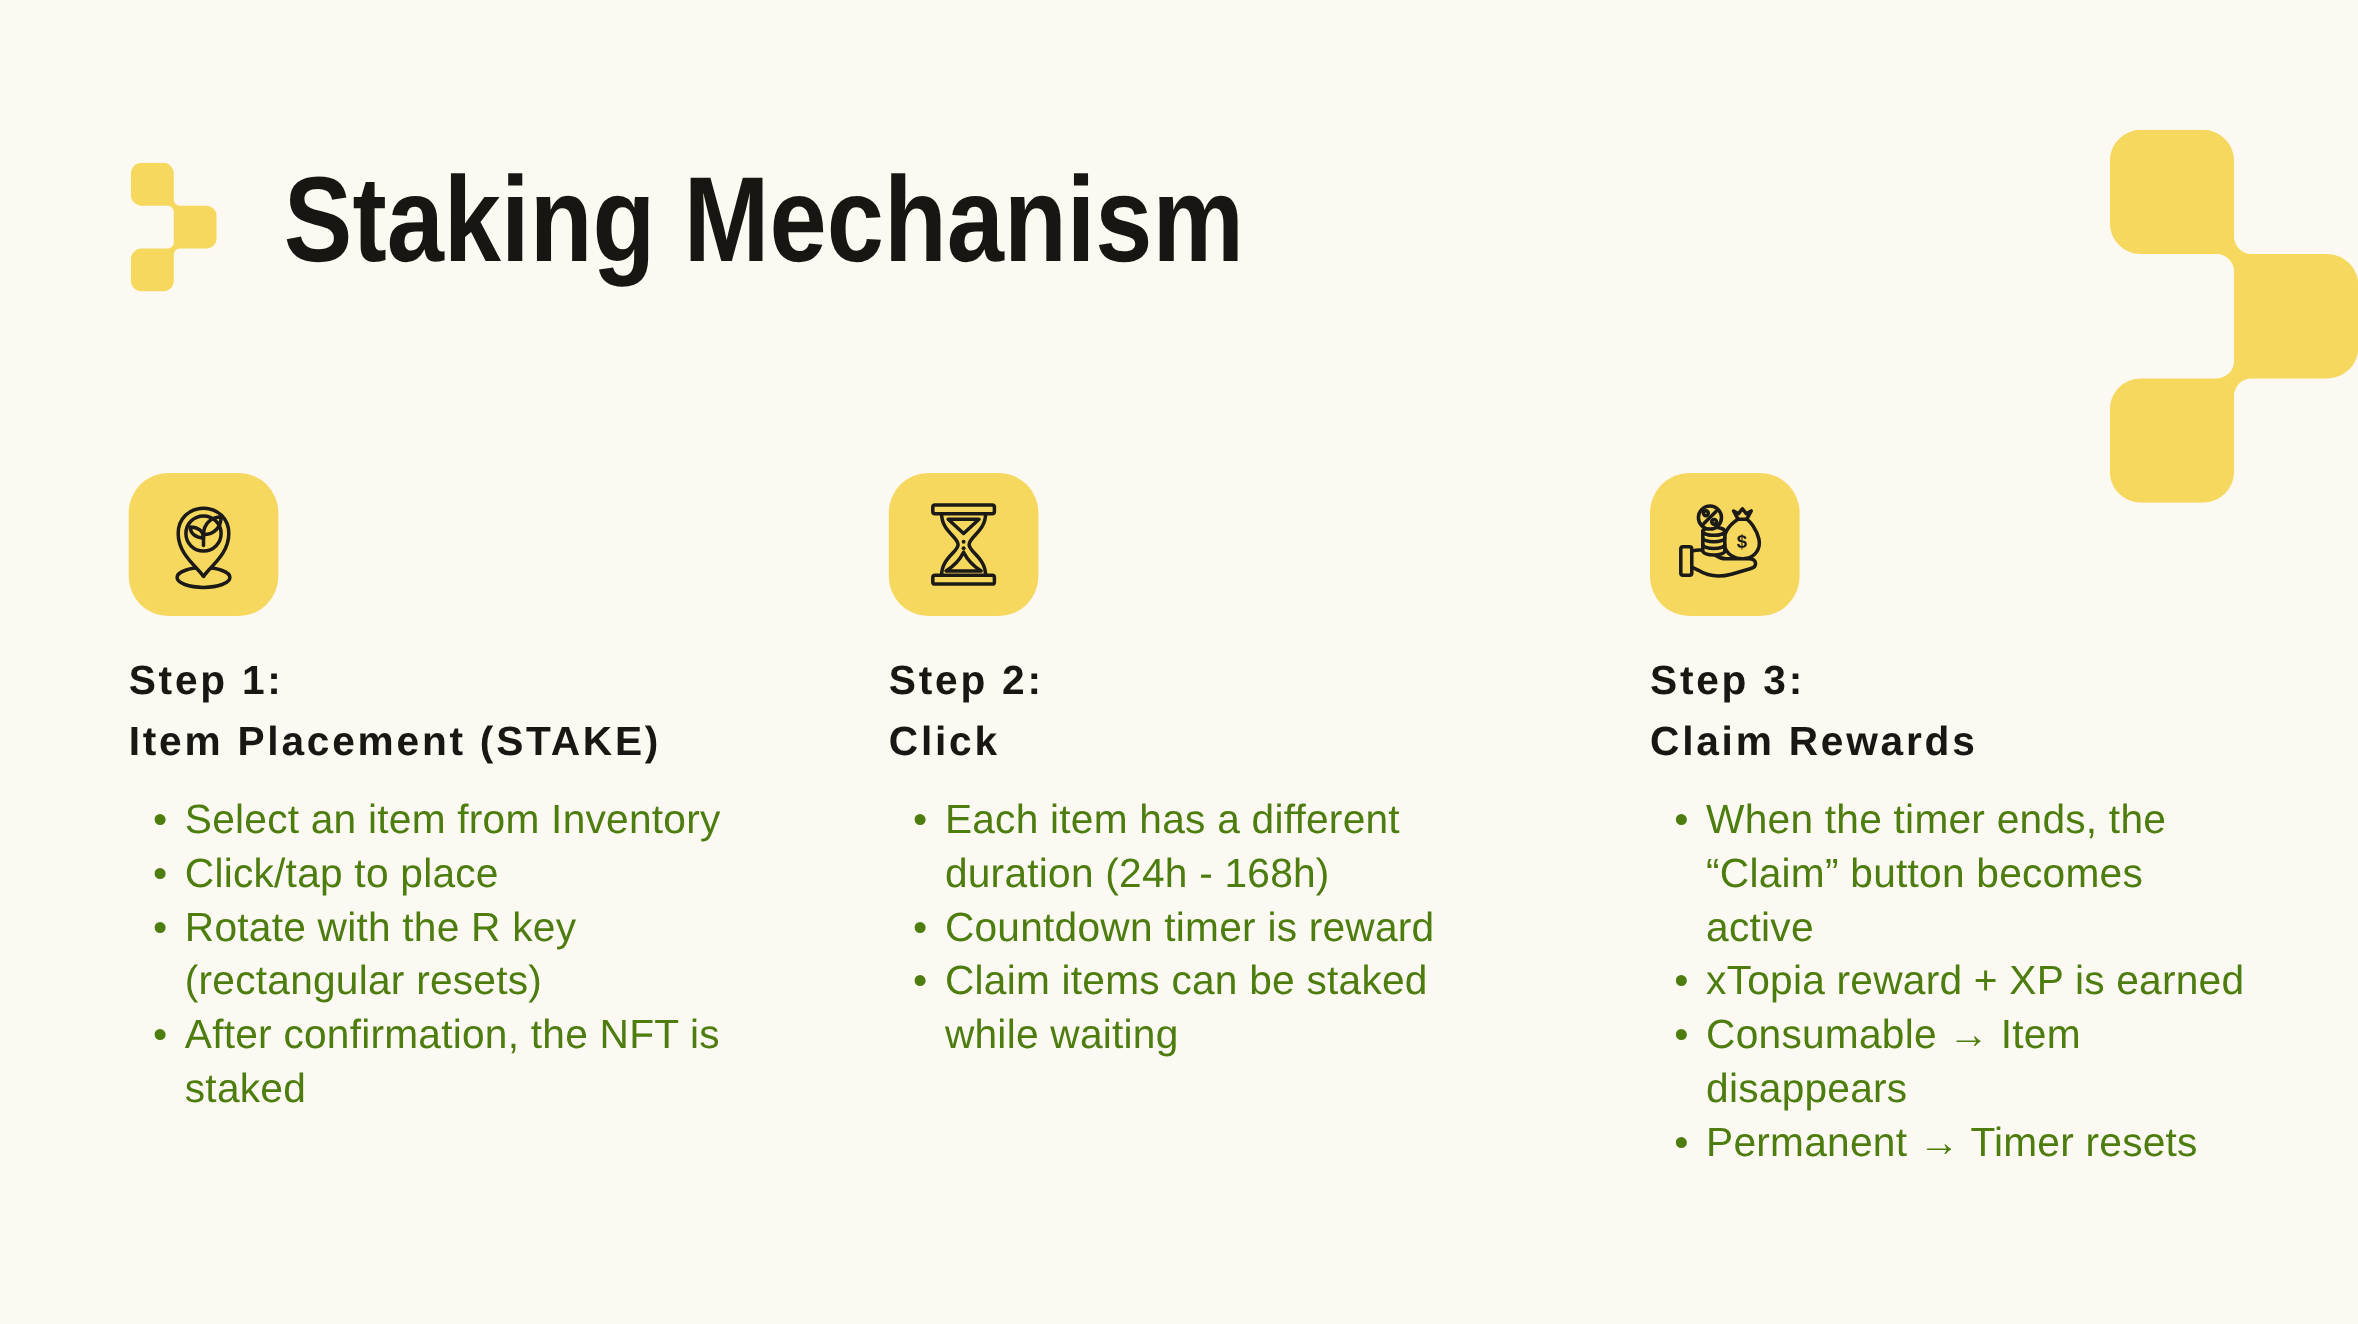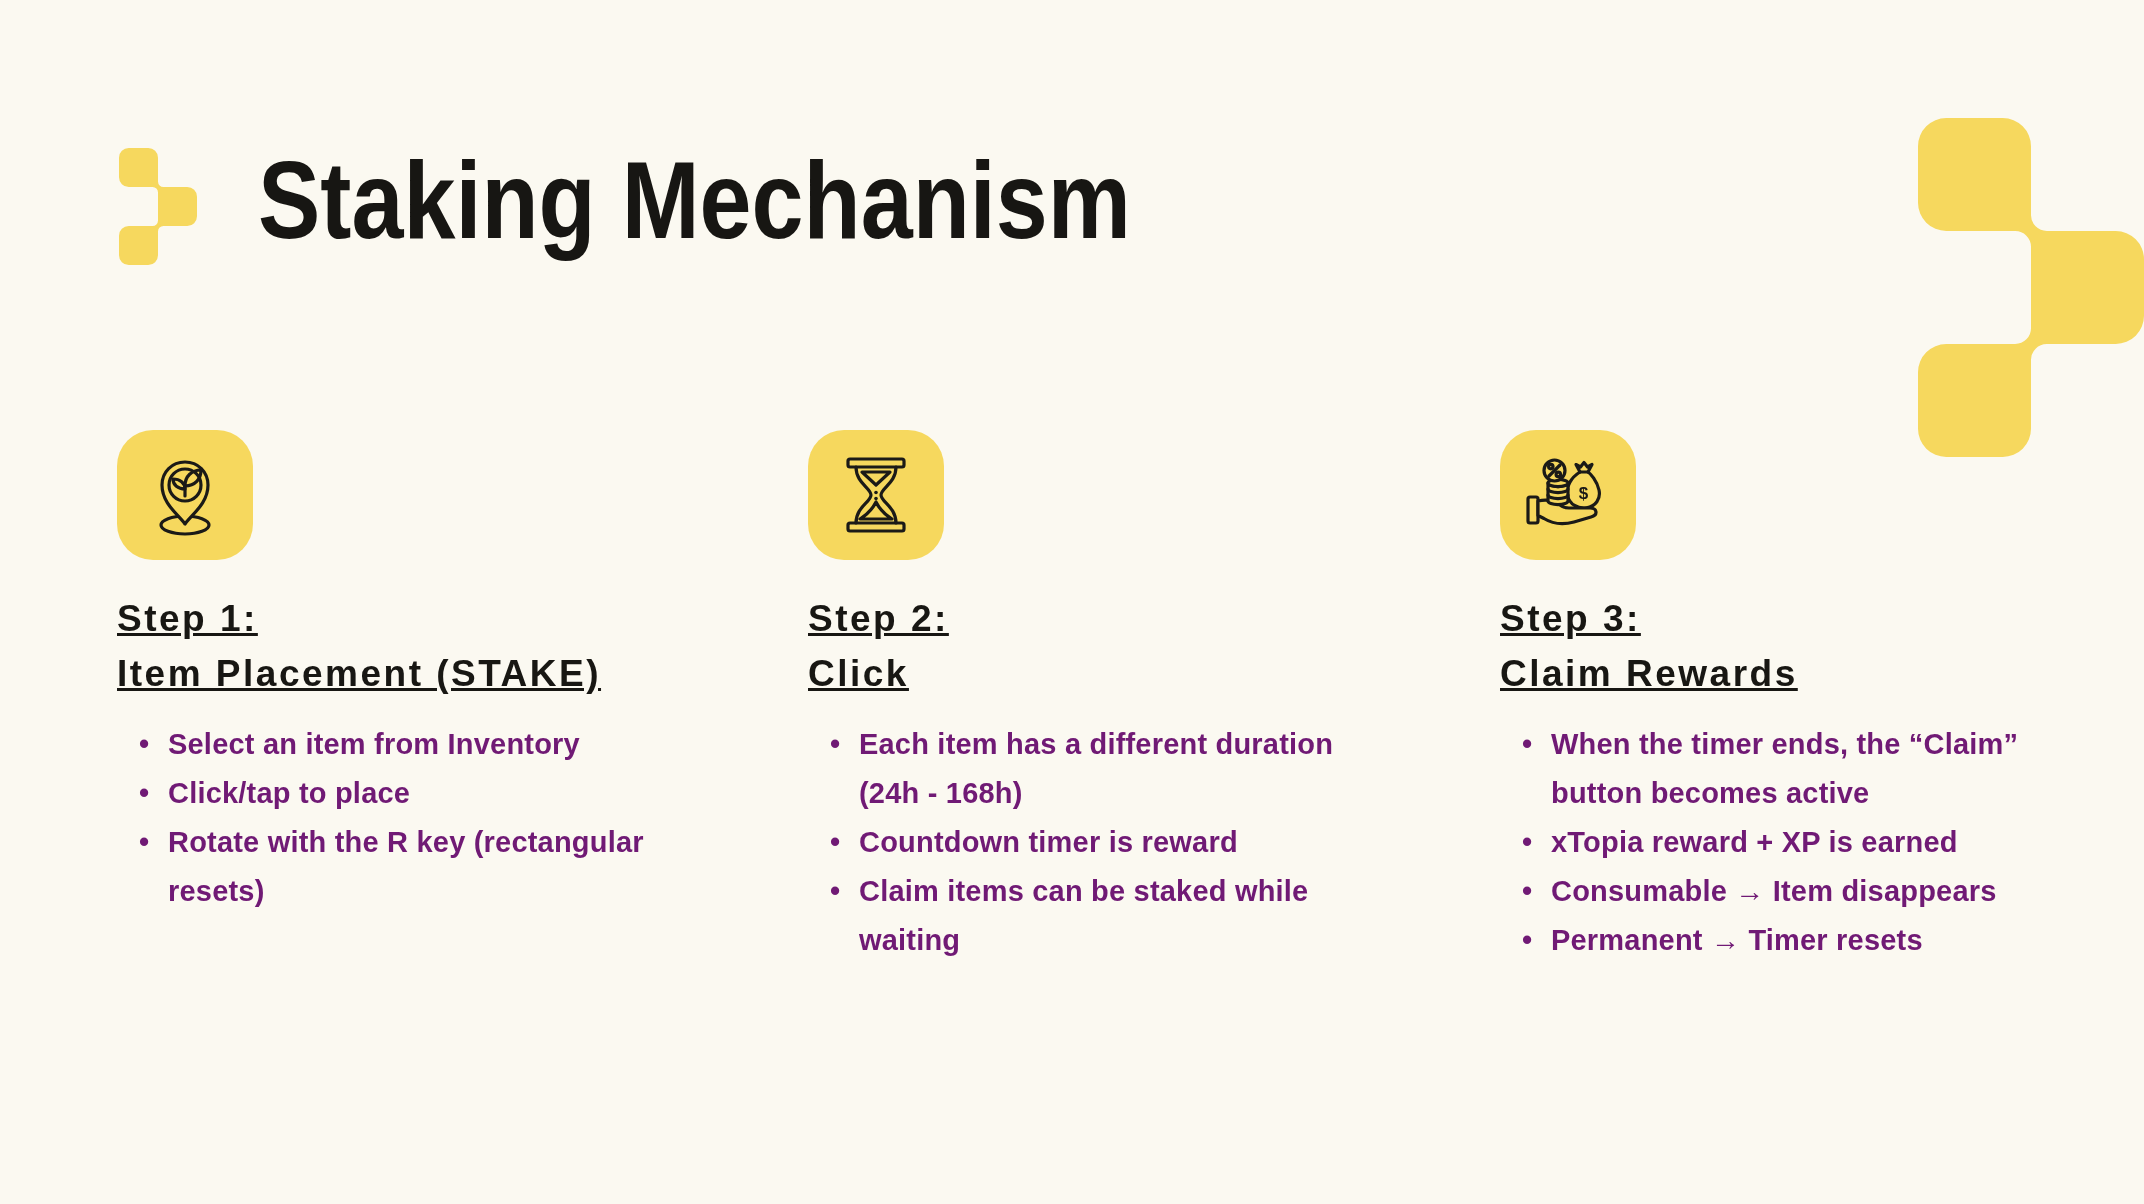--- a/index.html
+++ b/index.html
@@ -40,31 +40,30 @@
   .icon-tile{
     width:136px;height:130px;border-radius:36px;
     background:var(--yellow);
     display:flex;align-items:center;justify-content:center;
   }
   .icon-tile svg{display:block;}
 
   .step-heading{
     margin:31px 0 0 0;
     font-size:37px;line-height:55px;font-weight:700;
-    letter-spacing:2.5px;color:#181713;text-decoration:underline;
+    letter-spacing:2.5px;color:#181713;
   }
   .step-heading span{display:block;}
 
   .bullets{
     margin:19px 0 0 0;
     padding:0 0 0 22px;
     list-style:none;
-    font-size:29px;line-height:49px;letter-spacing:0.2px;
-    color:#701a75;
-    font-weight:bold;
+    font-size:37px;line-height:49px;letter-spacing:0.2px;
+    color:#4d7c0f;
   }
   .bullets li{position:relative;padding-left:29px;}
   .bullets li::before{
     content:"\2022";
     position:absolute;left:0;top:0;
   }
 
   .stroke{fill:none;stroke:var(--ink);stroke-width:3.2;stroke-linecap:round;stroke-linejoin:round;}
   .stroke-fill{fill:var(--yellow);stroke:var(--ink);stroke-width:3.2;stroke-linecap:round;stroke-linejoin:round;}
   .dot-fill{fill:var(--ink);stroke:none;}
@@ -100,20 +99,21 @@
       </svg>
     </div>
     <h2 class="step-heading">
       <span>Step 1:</span>
       <span>Item Placement (STAKE)</span>
     </h2>
     <ul class="bullets">
       <li>Select an item from Inventory</li>
       <li>Click/tap to place</li>
       <li>Rotate with the R key (rectangular resets)</li>
+      <li>After confirmation, the NFT is staked</li>
     </ul>
   </section>
 
   <section class="step c2">
     <div class="icon-tile">
       <svg width="100" height="100" viewBox="0 0 100 100">
         <rect class="stroke" x="22" y="14" width="56" height="8" rx="2"></rect>
         <rect class="stroke" x="22" y="78" width="56" height="8" rx="2"></rect>
         <path class="stroke" d="M30,22 C30,38 45,43 45,50 C45,57 30,62 30,78"></path>
         <path class="stroke" d="M70,22 C70,38 55,43 55,50 C55,57 70,62 70,78"></path>

